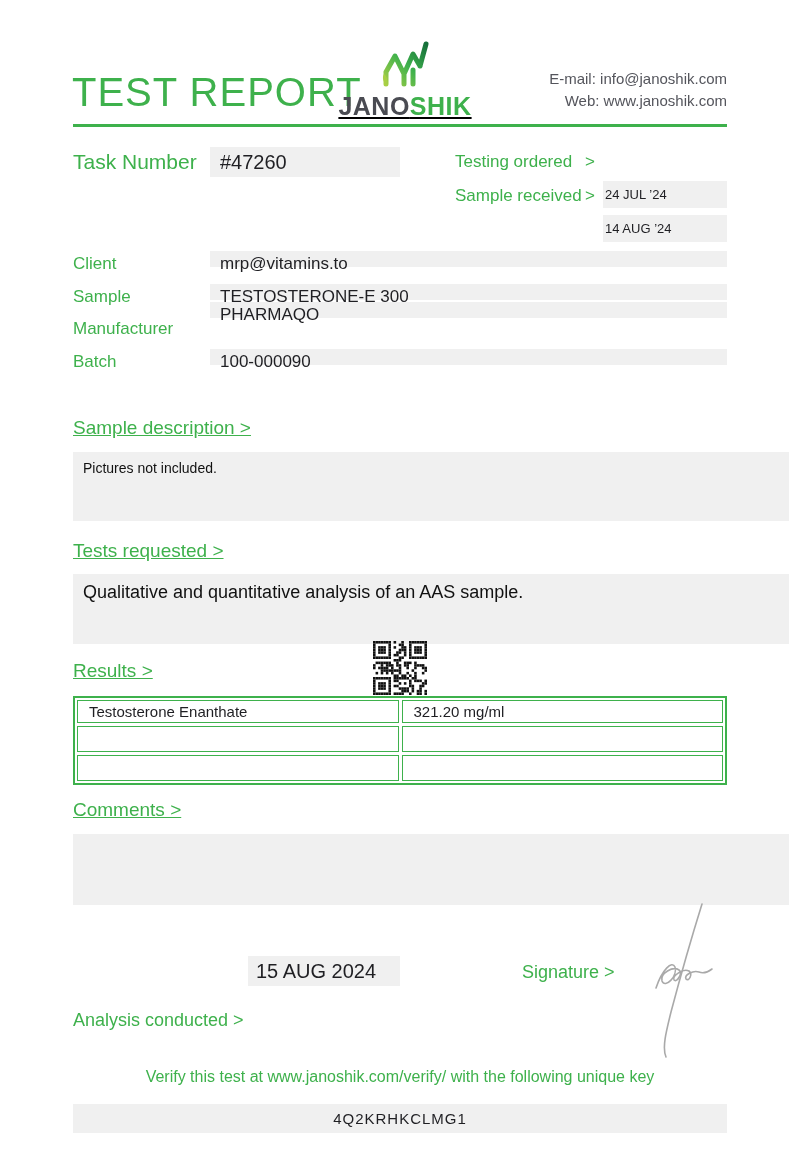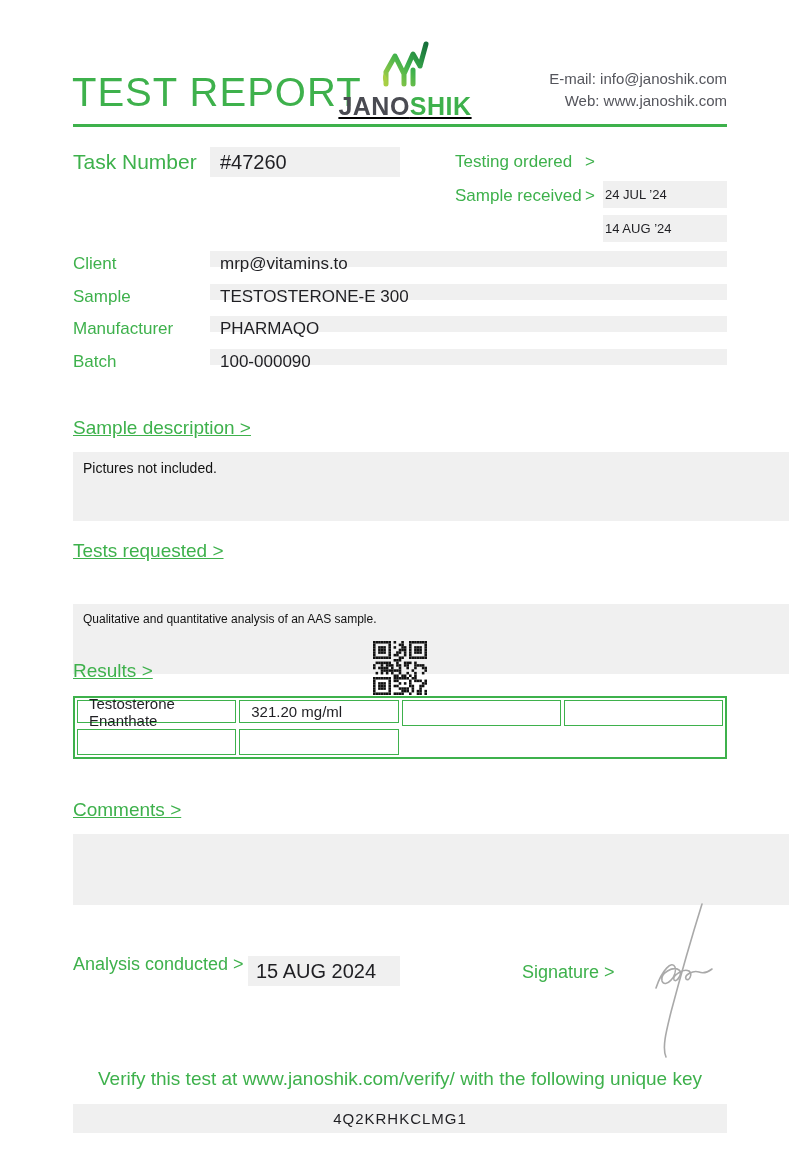--- a/index.html
+++ b/index.html
@@ -34,30 +34,30 @@
   .db1{left:603px;top:148px;}
   .db2{left:603px;top:182px;}
   
   .info-label{left:73px;font-size:17px;color:var(--accent);}
   .info-box{left:210px;width:517px;height:16px;line-height:26px;padding-left:10px;font-size:17px;}
   
   .sec-head{left:73px;font-size:19px;color:var(--accent);text-decoration:underline;}
   .sec-box{left:73px;width:716px;padding:8px 10px;font-size:14px;color:#111;}
   
   .qr{left:373px;top:641px;}
-  .rtable{left:73px;top:696px;width:654px;border:2px solid var(--accent);padding:2px;display:grid;grid-template-columns:1fr 1fr 1fr 1fr;gap:3px;background:#fff;}
+  .rtable{left:73px;top:696px;width:654px;border:2px solid var(--accent);padding:2px;display:grid;grid-template-columns:1fr 1fr;gap:3px;background:#fff;}
   .rcell{border:1px solid var(--accent);font-size:15px;color:var(--ink);padding-left:11px;display:flex;align-items:center;background:#fff;}
   .r0{height:23px;}
   .r1,.r2{height:26px;}
   
-  .an-label{left:73px;top:954px;font-size:18px;color:var(--accent);}
+  .an-label{left:73px;top:1010px;font-size:18px;color:var(--accent);}
   .an-box{left:248px;top:956px;width:152px;height:30px;line-height:30px;padding-left:8px;font-size:20px;}
   .sig-label{left:522px;top:962px;font-size:18px;color:var(--accent);}
   .sig{left:638px;top:900px;}
-  .verify{left:73px;top:1068px;width:654px;text-align:center;font-size:19px;color:var(--accent);white-space:nowrap;}
+  .verify{left:73px;top:1068px;width:654px;text-align:center;font-size:16px;color:var(--accent);white-space:nowrap;}
   .keybox{left:73px;top:1104px;width:654px;height:29px;line-height:29px;text-align:center;font-size:15px;letter-spacing:1px;}
 </style>
 </head>
 <body>
 
 <div class="page">
 
   <div class="abs title">TEST REPORT</div>
 
   <div class="abs logo">
@@ -99,30 +99,30 @@
   </div>
   <div class="abs graybox date-box db2">14 AUG ’24</div>
 
   <div class="abs info-label" style="top:254px">Client</div>
   <div class="abs graybox info-box" style="top:251px">mrp@vitamins.to</div>
 
   <div class="abs info-label" style="top:287px">Sample</div>
   <div class="abs graybox info-box" style="top:284px">TESTOSTERONE-E 300</div>
 
   <div class="abs info-label" style="top:319px">Manufacturer</div>
-  <div class="abs graybox info-box" style="top:316px">PHARMAQO</div>
+  <div class="abs graybox info-box" style="top:302px">PHARMAQO</div>
 
   <div class="abs info-label" style="top:352px">Batch</div>
   <div class="abs graybox info-box" style="top:349px">100-000090</div>
 
   <div class="abs sec-head" style="top:417px">Sample description &gt;</div>
   <div class="abs graybox sec-box" style="top:452px;height:69px">Pictures not included.</div>
 
   <div class="abs sec-head" style="top:540px">Tests requested &gt;</div>
-  <div class="abs graybox sec-box" style="top:604px;height:70px;font-size:12px">Qualitative and quantitative analysis of an AAS sample.</div>
+  <div class="abs graybox sec-box" style="top:574px;height:70px;font-size:18px">Qualitative and quantitative analysis of an AAS sample.</div>
 
   <div class="abs sec-head" style="top:660px">Results &gt;</div>
   <svg class="abs qr" id="qr" width="54" height="54" viewBox="0 0 54 54" fill="#111">
       <rect x="0.00" y="0.00" width="2.57" height="2.57"></rect>
       <rect x="2.57" y="0.00" width="2.57" height="2.57"></rect>
       <rect x="5.14" y="0.00" width="2.57" height="2.57"></rect>
       <rect x="7.71" y="0.00" width="2.57" height="2.57"></rect>
       <rect x="10.29" y="0.00" width="2.57" height="2.57"></rect>
       <rect x="12.86" y="0.00" width="2.57" height="2.57"></rect>
       <rect x="15.43" y="0.00" width="2.57" height="2.57"></rect>

